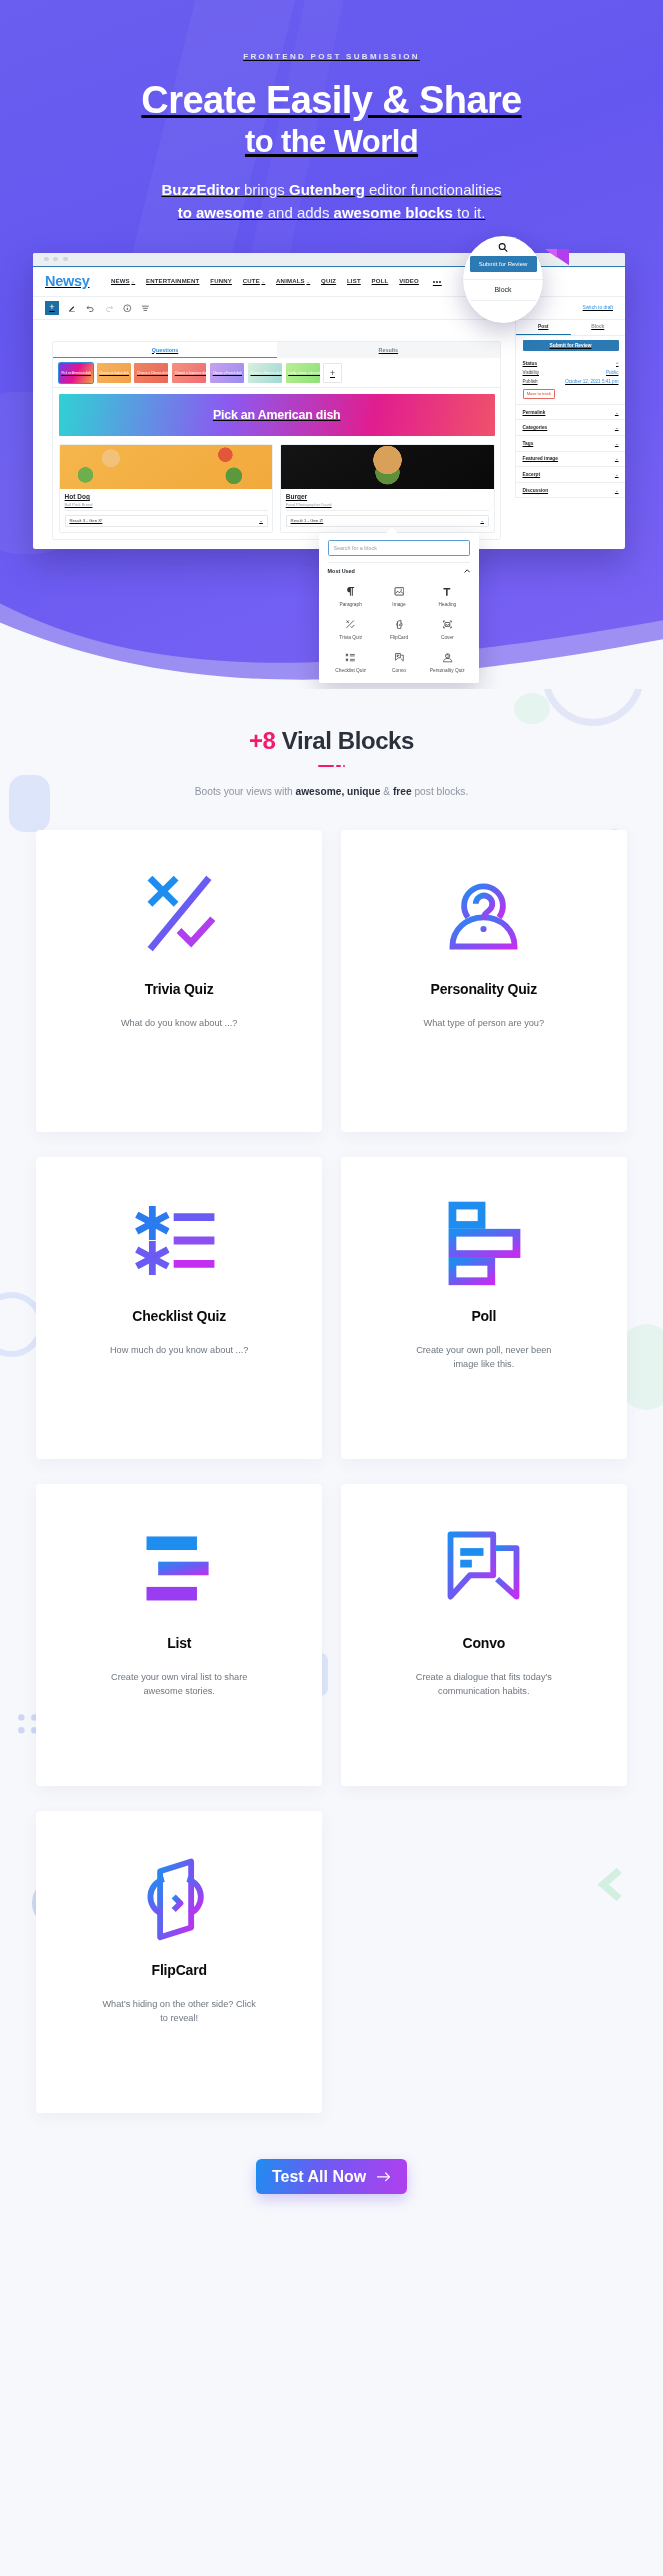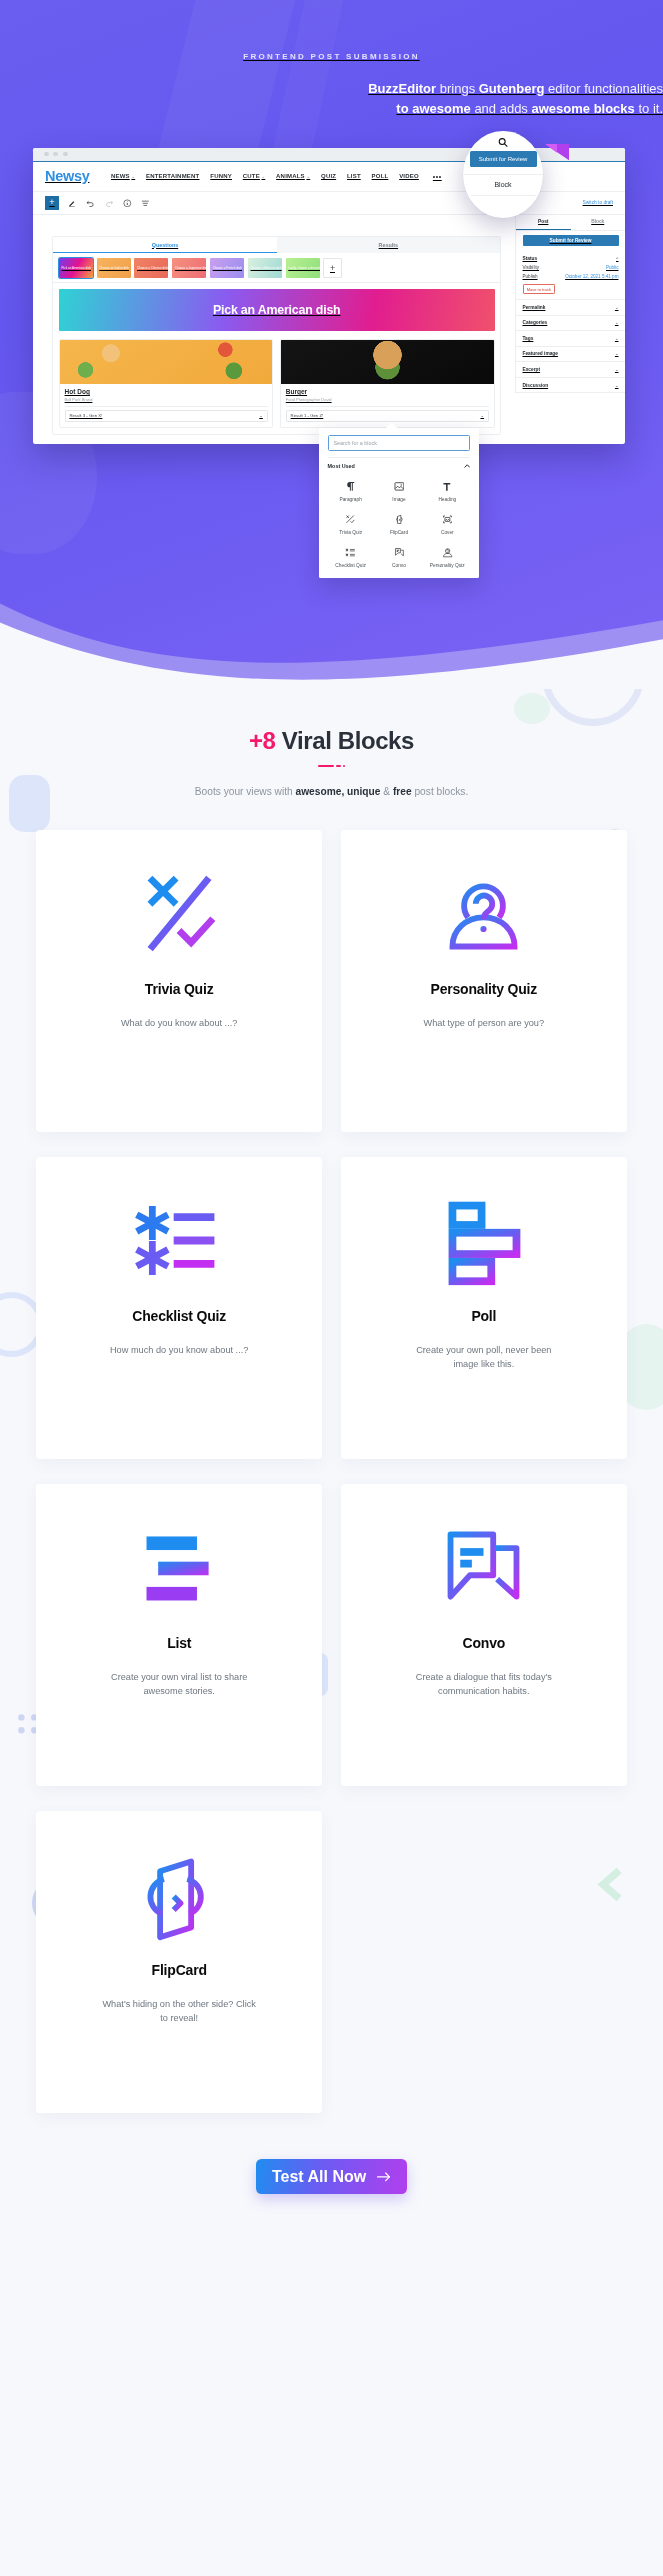--- a/index.html
+++ b/index.html
@@ -59,23 +59,23 @@
     color: #ffffff;
     font-size: 38px;
     line-height: 1.12;
     font-weight: 700;
     letter-spacing: -0.6px;
     margin-top: 18.3px;
     position: relative; z-index: 4;
   }
   .hero-h1 .line2 { display:block; font-size: 31px; margin-top: 3.2px; }
   .hero-sub {
-    text-align: right;
+    text-align: center;
     color: rgba(255,255,255,0.92);
-    font-size: 13px;
+    font-size: 15px;
     line-height: 1.55;
     margin-top: 18.3px;
     position: relative; z-index: 4;
   }
   .hero-sub b { font-weight: 700; color:#fff; }
 
   
   .editor-wrap {
     position: relative;
     z-index: 5;
@@ -290,20 +290,24 @@
 </head>
 <body>
 
 <section class="hero">
   <div class="hero-streak"></div>
   <div class="hero-streak2"></div>
   <div class="hero-blob-l"></div>
 
   <div class="eyebrow">FRONTEND POST SUBMISSION</div>
 
+  <h1 class="hero-h1">
+    <span>Create Easily &amp; Share</span>
+    <span class="line2">to the World</span>
+  </h1>
 
   <p class="hero-sub">
     <b>BuzzEditor</b><span> brings </span><b>Gutenberg</b><span> editor functionalities</span><br>
     <b>to awesome</b><span> and adds </span><b>awesome blocks</b><span> to it.</span>
   </p>
 
   <div class="editor-wrap">
     <div class="editor-window">
 
       <div class="titlebar">

